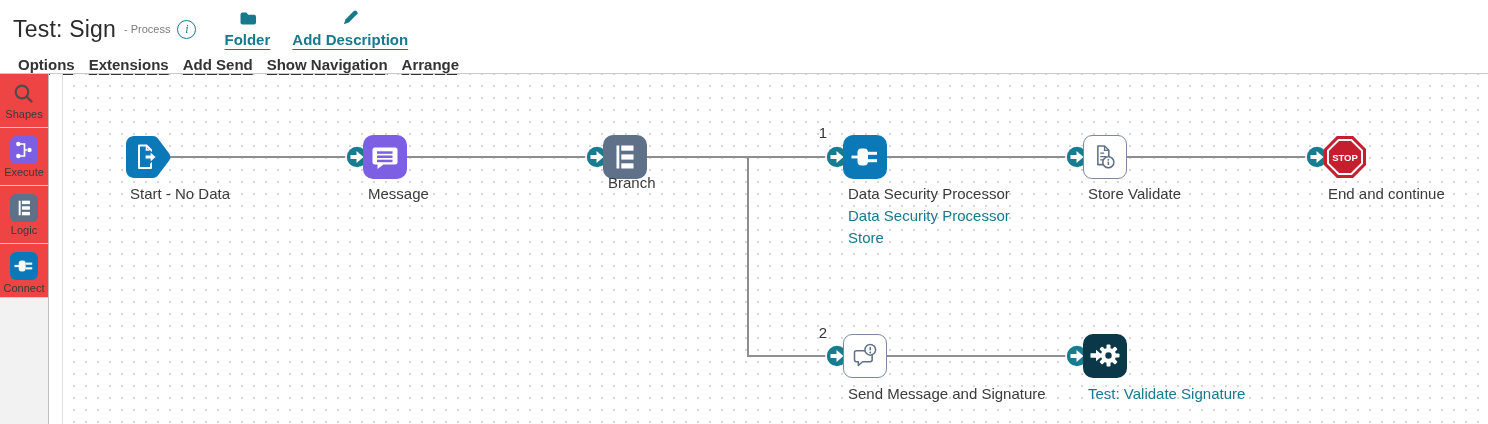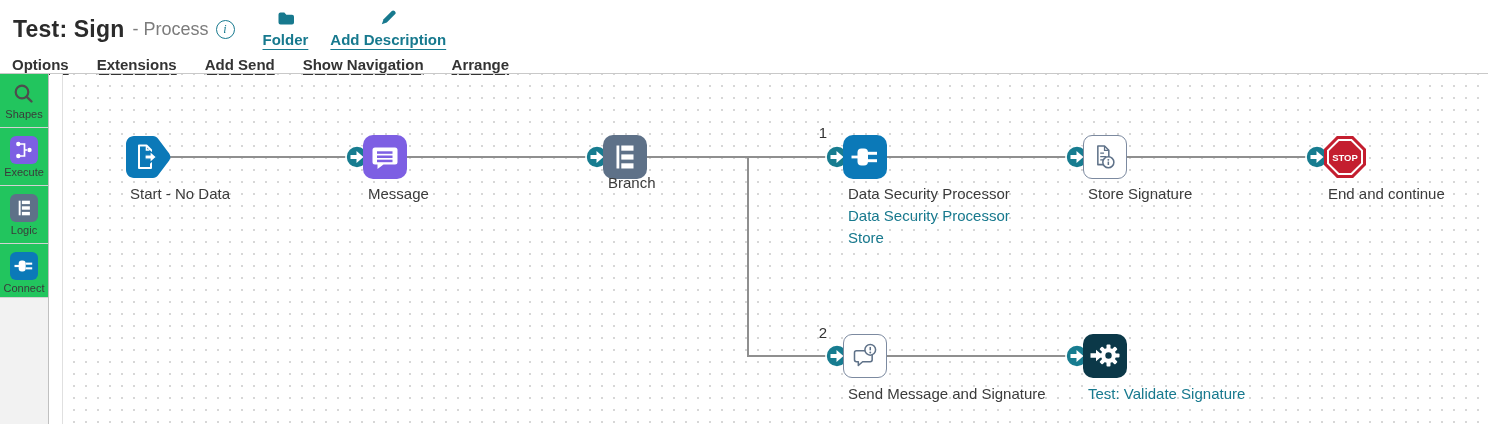--- a/index.html
+++ b/index.html
@@ -2,40 +2,40 @@
 <html><head>
 <meta charset="utf-8">
 <style>
   * { margin:0; padding:0; box-sizing:border-box; }
   html,body { width:1488px; height:424px; background:#fff; overflow:hidden;
     font-family:"Liberation Sans","DejaVu Sans",sans-serif; }
 
   
   .header { height:74px; background:#fff; border-bottom:1px solid #c9c9c9; }
   .title-row { display:flex; align-items:center; padding:10px 0 0 13px; }
-  .page-title { font-size:23px; color:#2b2b2b; font-weight:700; letter-spacing:.2px; }
-  .page-subtitle { font-size:18px; color:#7c7c7c; margin-left:8px; font-weight:400; }
+  .page-title { font-size:23px; color:#2b2b2b; font-weight:400; letter-spacing:.2px; }
+  .page-subtitle { font-size:11px; color:#7c7c7c; margin-left:8px; font-weight:400; }
   .info-circle { width:19px; height:19px; border:1.6px solid #17798E; border-radius:50%;
     color:#17798E; font-family:"Liberation Serif","DejaVu Serif",serif; font-style:italic;
     font-size:12px; display:flex; align-items:center; justify-content:center; margin-left:7px; }
   .hlink { display:flex; align-items:center; gap:6px; color:#17798E; font-size:15px;
     font-weight:600; cursor:pointer;flex-direction:column; }
   .hlink .txt { text-decoration:underline; text-underline-offset:4px; text-decoration-thickness:1px; }
   .folder-link { margin-left:28px; }
   .desc-link { margin-left:22px;text-align:right; }
-  .menu-row { display:flex; gap:28px; padding-left:12px; margin-top:8px; }
+  .menu-row { display:flex; gap:14px; padding-left:18px; margin-top:8px; }
   .menu-item { font-size:15px; color:#333; font-weight:600; text-decoration:underline;
     text-underline-offset:4px; text-decoration-thickness:1px; cursor:pointer; }
 
   
   .main { position:relative; height:350px; width:1488px; }
 
   .sidebar { position:absolute; left:0; top:0; width:49px; height:100%;
     background:#f2f2f2; border-right:1px solid #c0c0c0; display:flex; flex-direction:column; }
-  .side-cell { background:#22c55e; border-bottom:1px solid #d2d2d2; display:flex;
+  .side-cell { background:#ef4444; border-bottom:1px solid #d2d2d2; display:flex;
     flex-direction:column; align-items:center; padding-top:8px; cursor:pointer; }
   .side-cell .cap { font-size:11px; color:#3a3a3a; margin-top:2px; }
   .tool-chip { width:28px; height:28px; border-radius:6px; display:flex;
     align-items:center; justify-content:center; }
   .gutter { position:absolute; left:50px; top:0; width:12px; height:100%; background:#fff; }
 
   .canvas { position:absolute; left:62px; top:0; right:0; bottom:0;
     border-left:1px solid #e0e0e0;
     background-image:radial-gradient(circle,#d7d7d7 1.1px,transparent 1.3px);
     background-size:12px 12px; background-position:5px 6px; }
@@ -219,21 +219,21 @@
     <div class="node white" style="left:1083px;top:61px">
       <svg width="44" height="44" viewBox="0 0 44 44">
         <path d="M14.5,10.5 H21.5 L26,15 V30 H14.5 Z" fill="none" stroke="#5E7188" stroke-width="1.6" stroke-linejoin="round"></path>
         <path d="M21.5,10.5 V15 H26" fill="none" stroke="#5E7188" stroke-width="1.3"></path>
         <path d="M17,18 h4 M17,21.5 h6.5 M17,25 h6.5" stroke="#5E7188" stroke-width="1.3"></path>
         <circle cx="25.5" cy="27.5" r="5.8" fill="#fff" stroke="#5E7188" stroke-width="1.6"></circle>
         <circle cx="25.5" cy="25" r="1" fill="#5E7188"></circle>
         <path d="M25.5,26.8 v3.6" stroke="#5E7188" stroke-width="1.6"></path>
       </svg>
     </div>
-    <div class="lbl" style="left:1088px;top:111px">Store Signature</div>
+    <div class="lbl" style="left:1088px;top:111px">Store Validate</div>
 
     <svg style="position:absolute;left:1323px;top:61px;cursor:pointer" width="44" height="44" viewBox="0 0 44 44">
       <polygon points="13.9,1 30.1,1 43,13.9 43,30.1 30.1,43 13.9,43 1,30.1 1,13.9" fill="#C41E2F"></polygon>
       <polygon points="15.6,5 28.4,5 39,15.6 39,28.4 28.4,39 15.6,39 5,28.4 5,15.6" fill="none" stroke="#fff" stroke-width="2"></polygon>
       <text x="22" y="25.7" text-anchor="middle" font-size="9.5" font-weight="bold" fill="#fff" font-family="Liberation Sans, DejaVu Sans, sans-serif">STOP</text>
     </svg>
     <div class="lbl" style="left:1328px;top:111px">End and continue</div>
 
     <div class="node white" style="left:843px;top:260px">
       <svg width="44" height="44" viewBox="0 0 44 44">

